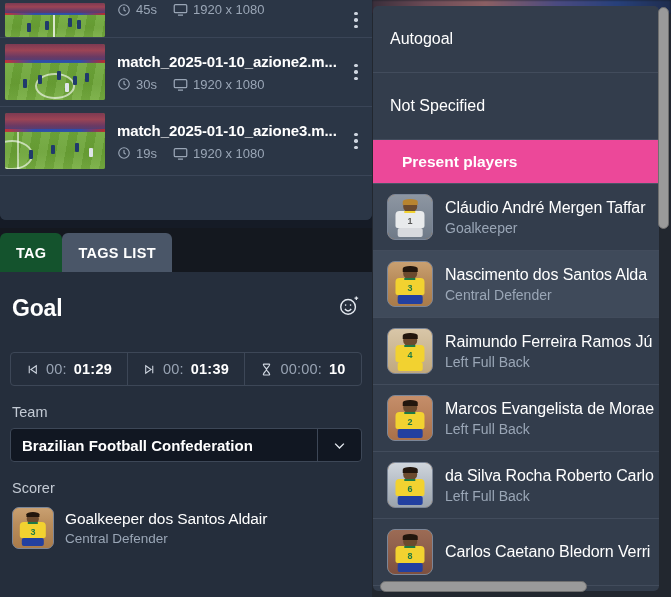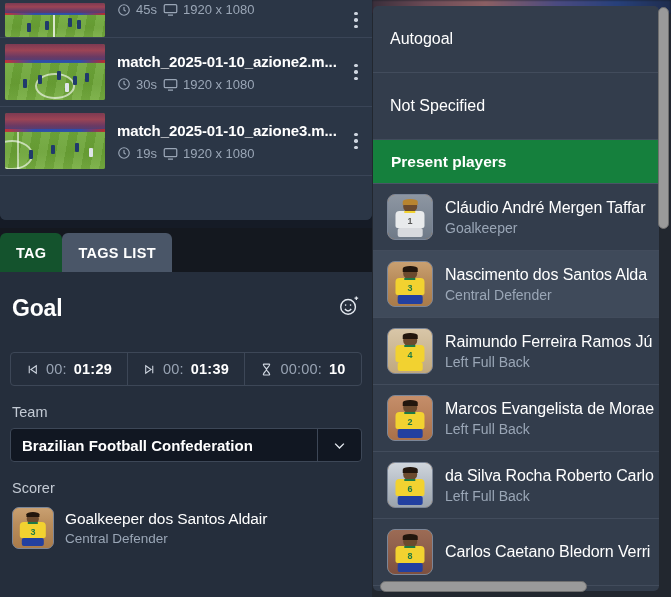--- a/index.html
+++ b/index.html
@@ -100,21 +100,21 @@
     font-weight: bold;
     white-space: nowrap;
     overflow: hidden;
     text-overflow: ellipsis;
     letter-spacing: -.1px;
     margin-bottom: 7px;
   }
   .video-sub {
     display: flex;
     align-items: flex-start;
-    gap: 6px;
+    gap: 16px;
     color: #9aa6b6;
     font-size: 13px;
   }
   .video-sub .grp { display: flex; align-items: center; gap: 5px; }
   .video-sub svg { display: block; }
 
   .kebab {
     flex: none;
     width: 20px; height: 34px;
     display: flex; flex-direction: column;
@@ -381,22 +381,22 @@
     color: #ffffff;
     font-size: 16px;
     border-bottom: 1px solid #424c5c;
     cursor: pointer;
     white-space: nowrap;
   }
   .dd-group-header {
     height: 44px;
     display: flex;
     align-items: center;
-    padding: 0 18px;
-    background: #15803d;
+    padding: 0 29px;
+    background: #ec4899;
     color: #ffffff;
     font-size: 15.5px;
     font-weight: bold;
     border-bottom: 1px solid #4a5566;
     white-space: nowrap;
   }
   .dd-player {
     height: 67px;
     display: flex;
     align-items: center;

